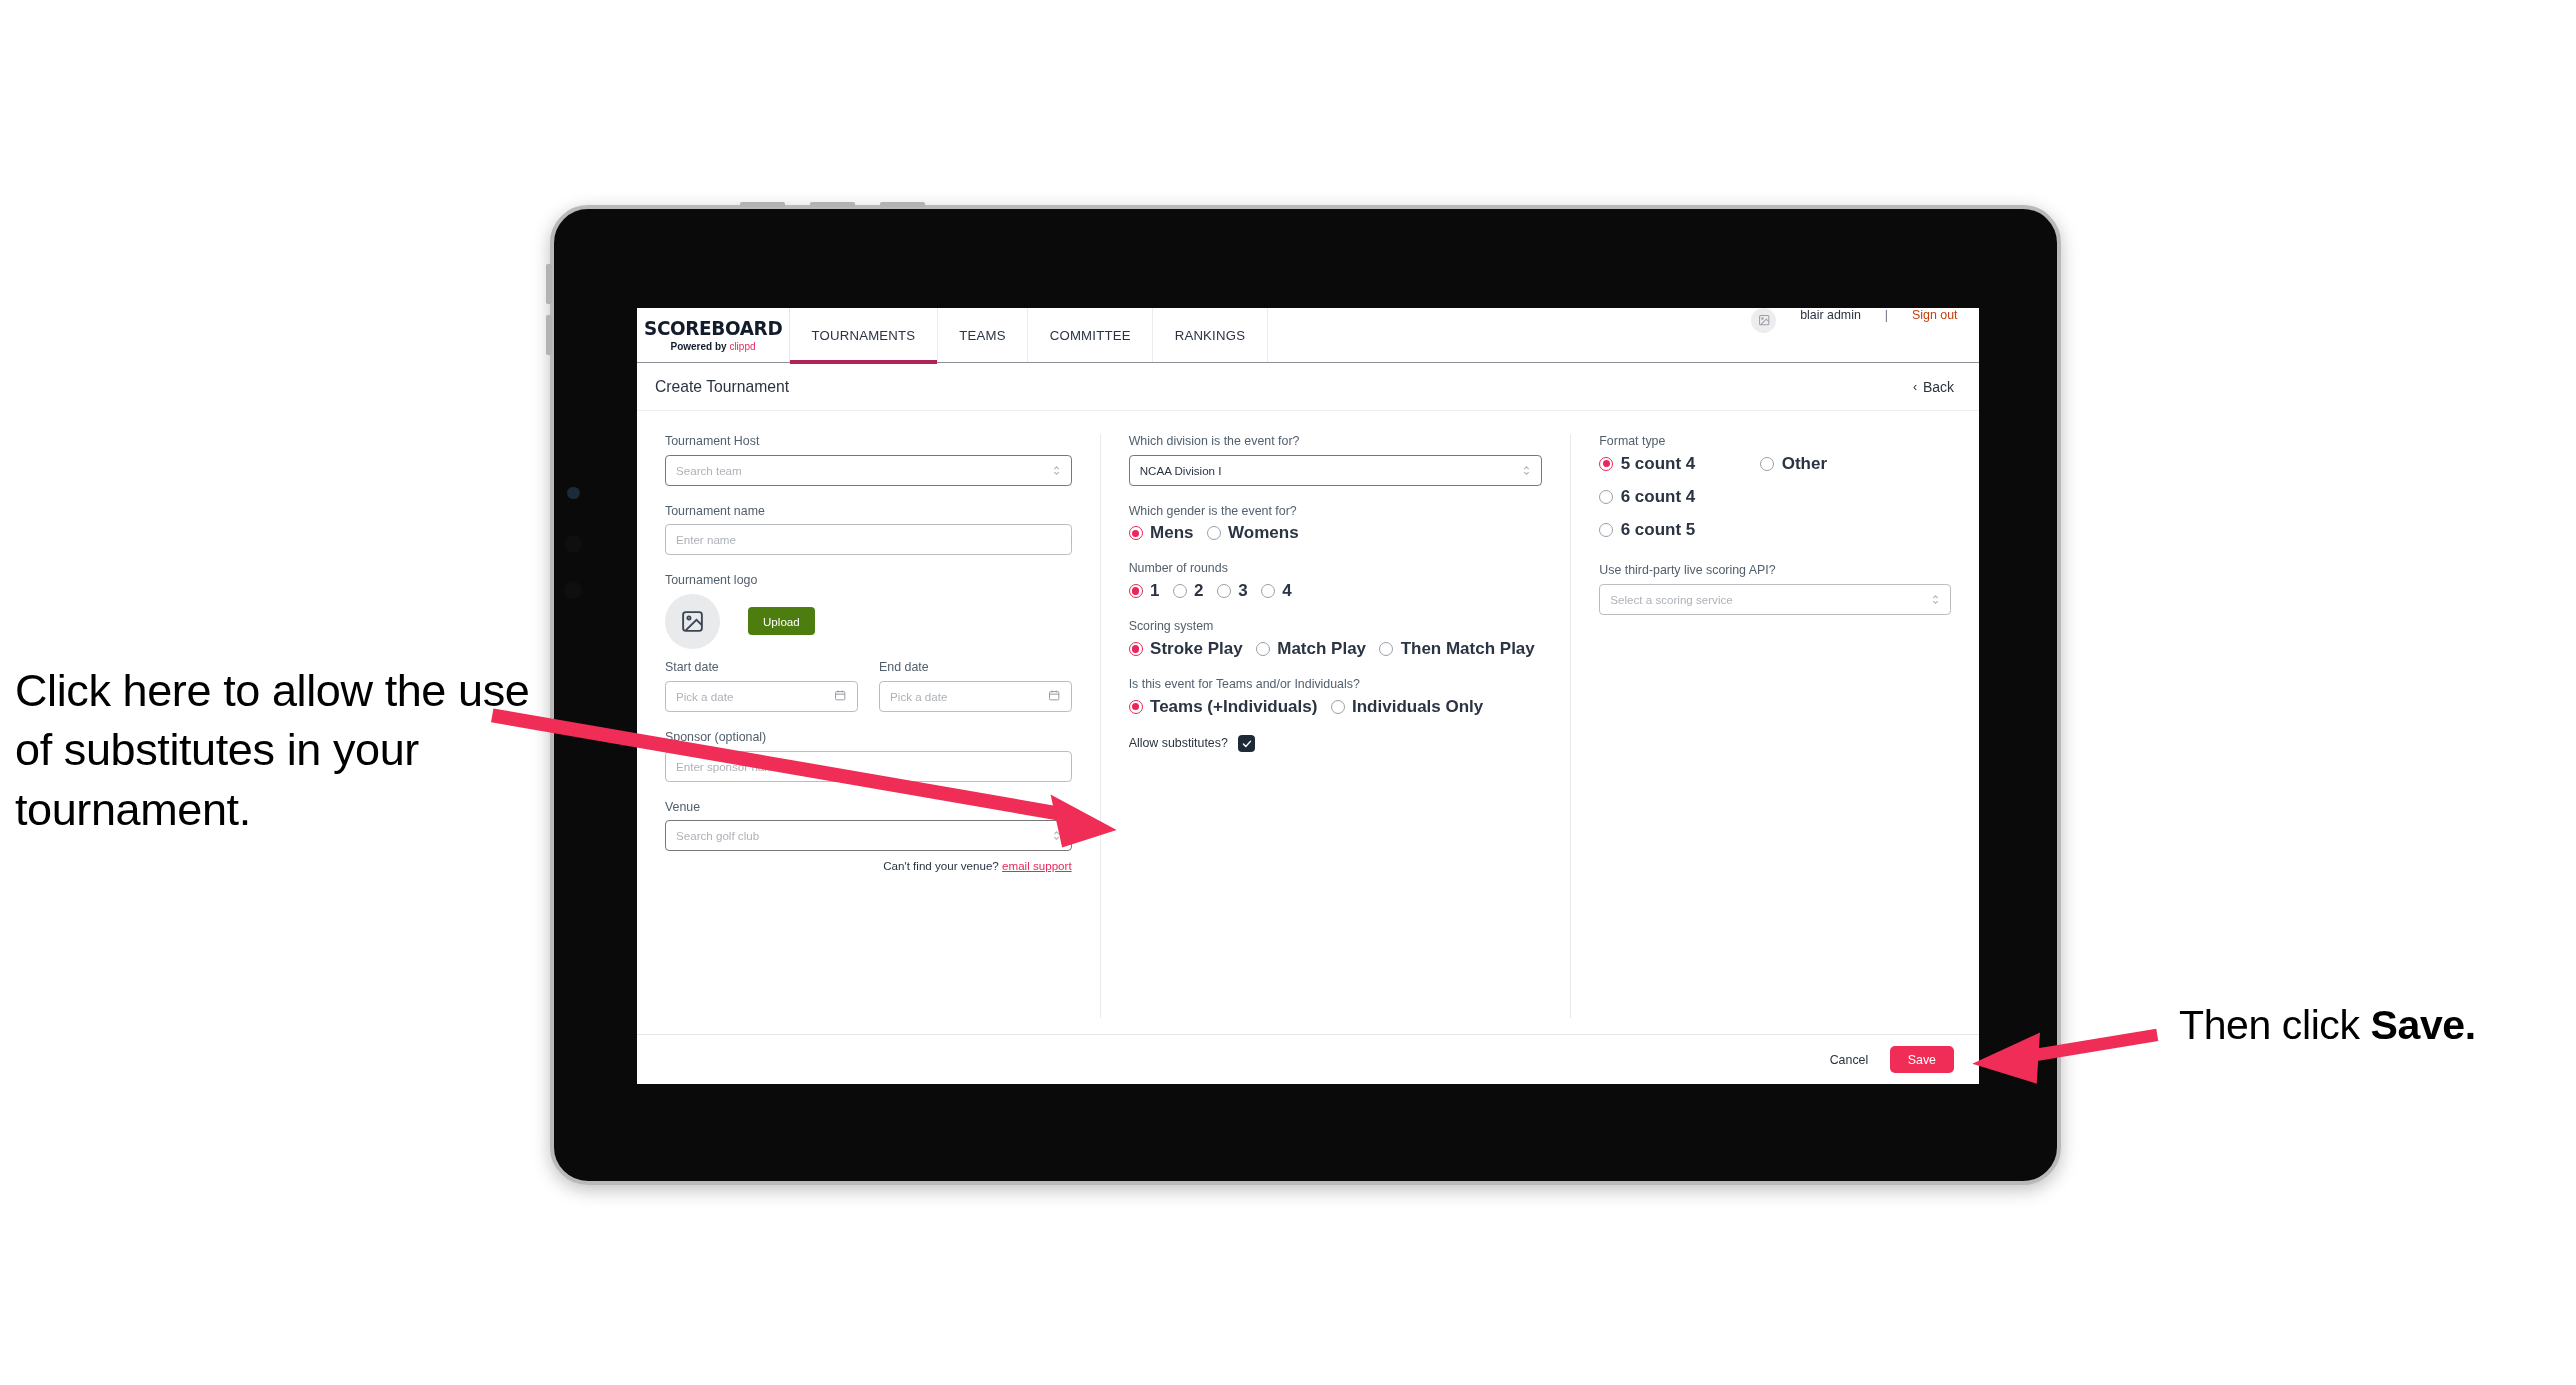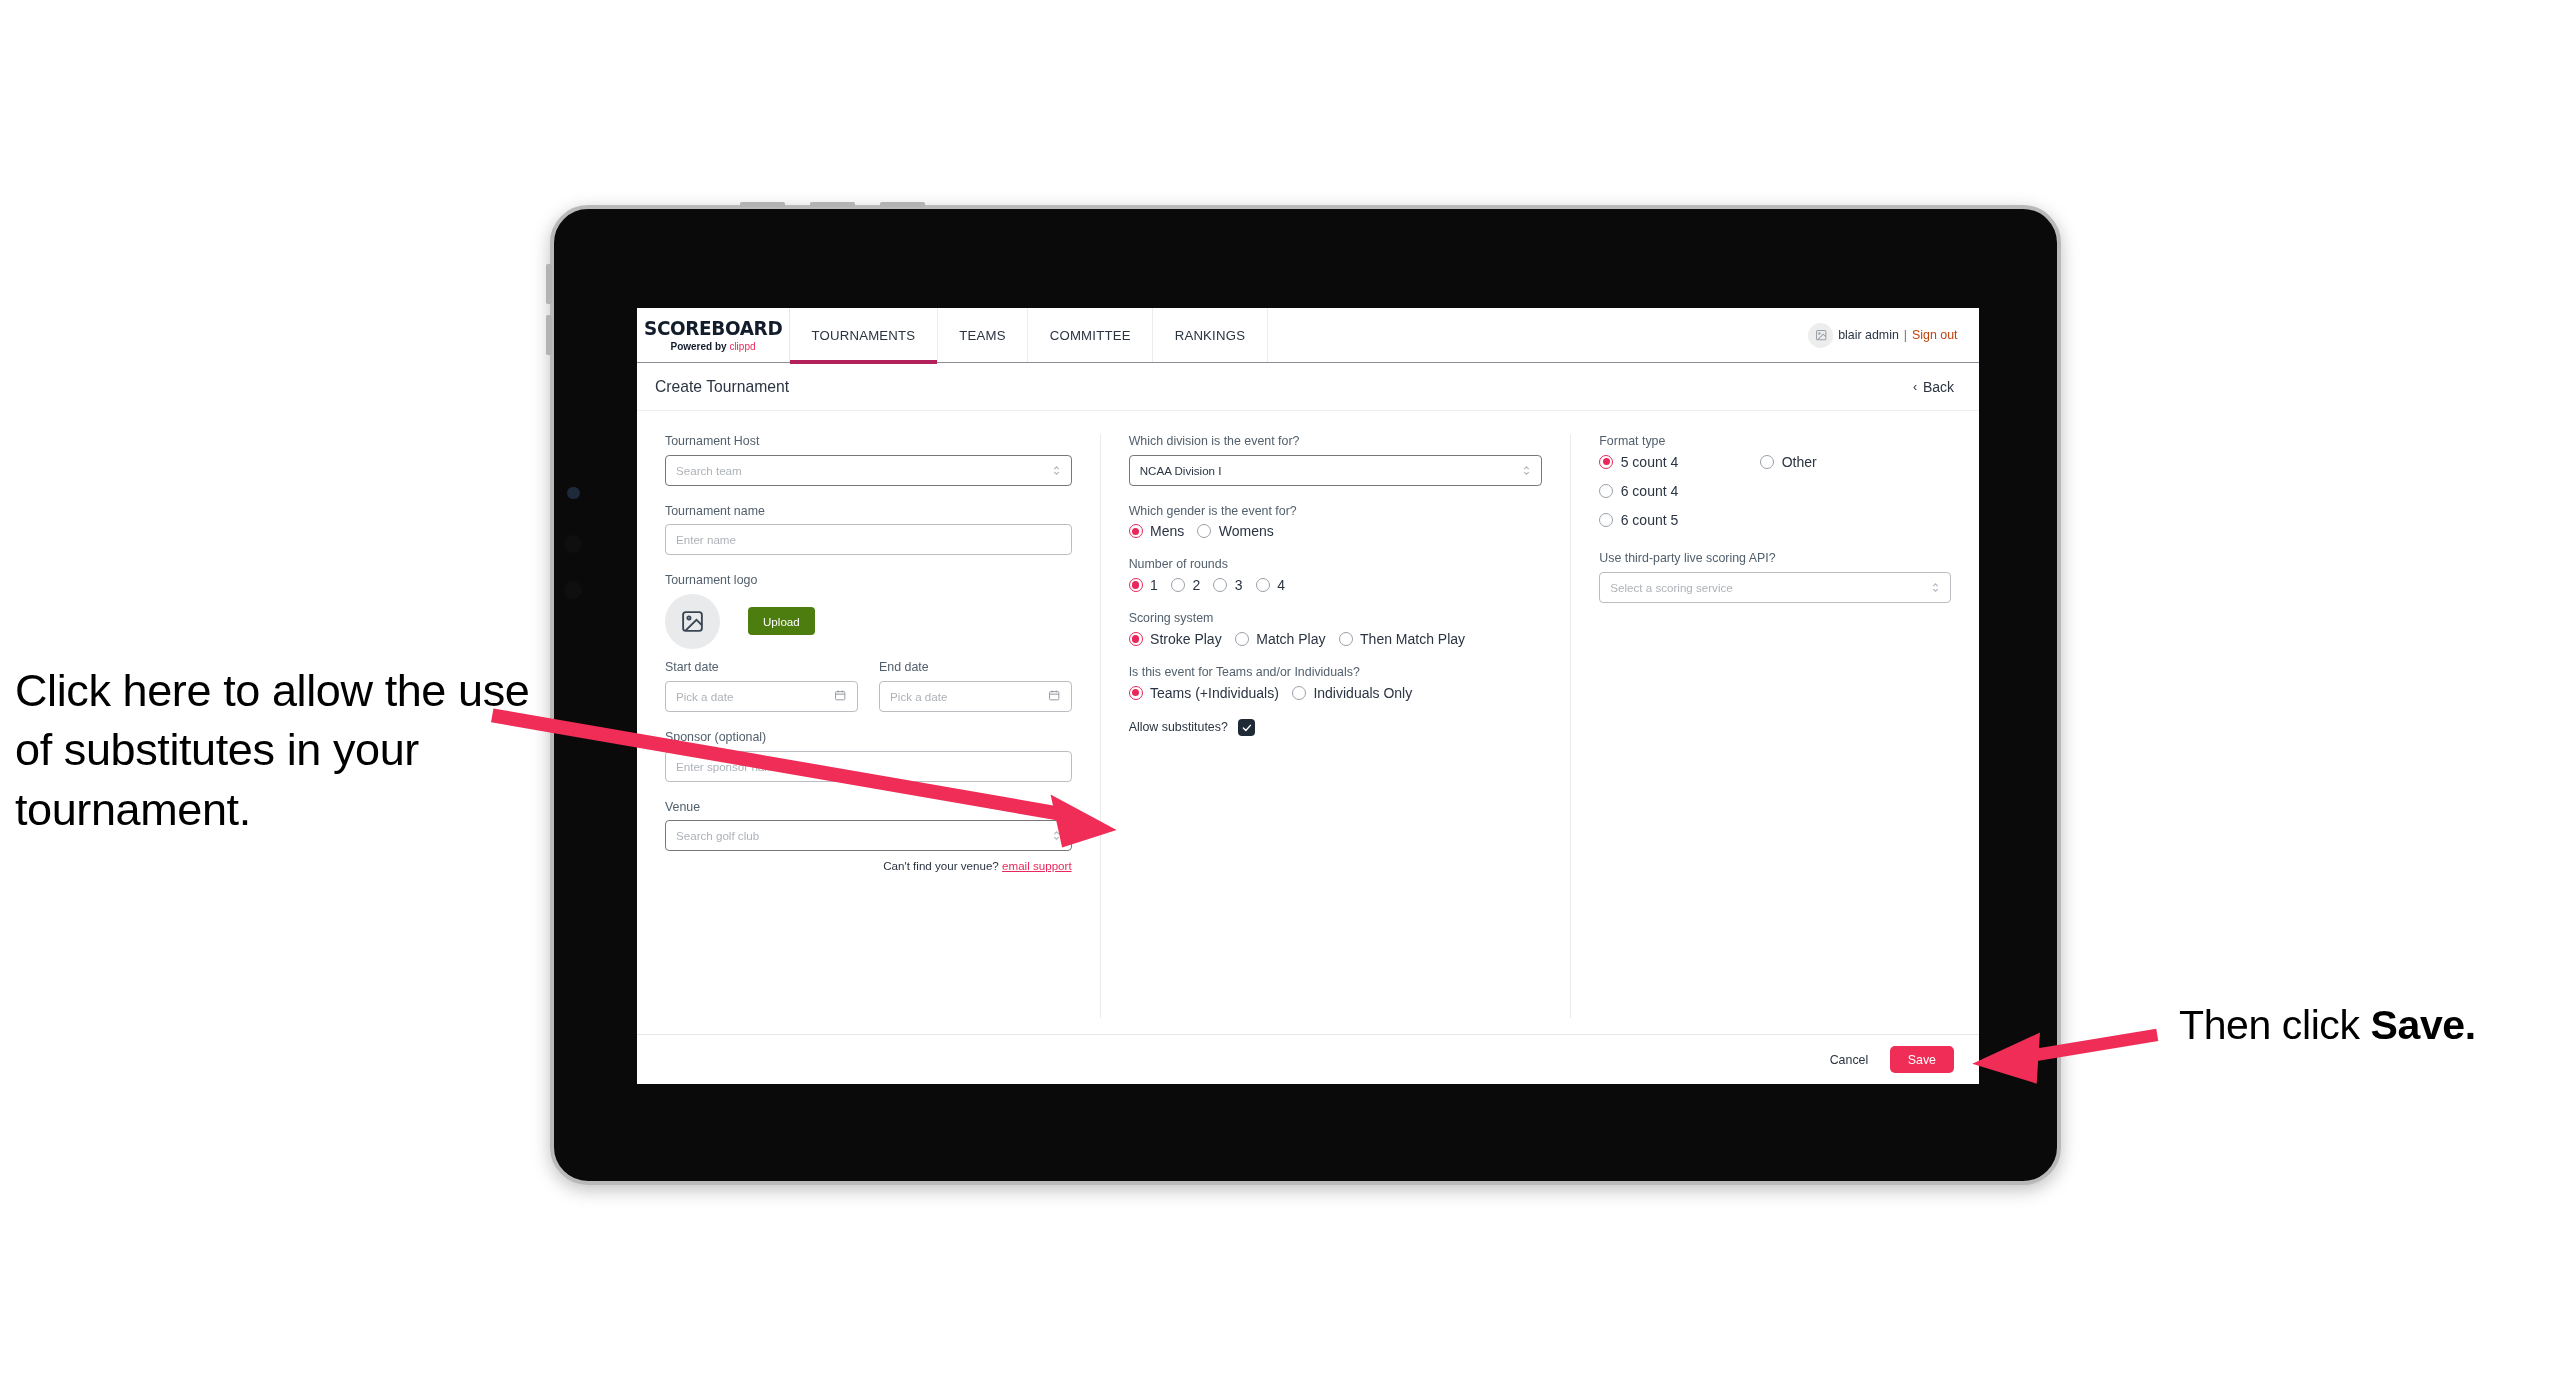--- a/index.html
+++ b/index.html
@@ -81,22 +81,22 @@
     font-size: 13.2px; color:#2b3442; letter-spacing:0.2px;
     border-right: 0.8px solid #ececec;
     position: relative; cursor: pointer;
   }
   .navtab.active::after {
     content:""; position:absolute; left:0; right:0; bottom:-1.7px;
     height: 3.3px; background:#b3215a;
   }
 
   .nav-right {
-    margin-left:auto; display:flex; align-items:center;
-    padding-right: 21.5px; gap: 5px;
+    margin-left:auto; display:flex; align-items:flex-start;
+    padding-right: 21.5px; gap: 24px;
   }
   .avatar {
     width: 25px; height: 25px; border-radius: 50%;
     background: #ededed; display:flex; align-items:center; justify-content:center;
     color:#9aa0a8;
   }
   .nav-user { font-size: 12.4px; color:#2b3442; }
   .nav-sep { color:#6b7280; font-size: 12.4px; }
   .nav-signout { font-size: 12.4px; color:#c2410c; cursor:pointer; }
 
@@ -173,21 +173,21 @@
   .radio-opt { display:flex; align-items:center; gap: 7.4px; cursor:pointer; }
   .radio {
     width: 14px; height: 14px; border-radius:50%;
     border: 1.3px solid #9aa0a8; background:#fff;
     display:flex; align-items:center; justify-content:center; flex: 0 0 auto;
   }
   .radio.on { border-color:#e8285c; }
   .radio.on::after {
     content:""; width: 7.4px; height: 7.4px; border-radius:50%; background:#e8285c;
   }
-  .radio-lab { font-size: 14px; color:#2b3442; }
+  .radio-lab { font-size: 17px; color:#2b3442;font-weight:bold; }
 
   .radio-col { display:flex; flex-direction:column; gap: 13.2px; }
   .fmt-grid { display:flex; margin-bottom: 23px; }
   .fmt-left { width: 161px; }
 
   .check-row { display:flex; align-items:center; gap: 10px; }
   .check-lab { font-size: 12.4px; color:#2b3442; }
   .checkbox {
     width: 17.3px; height: 17.3px; border-radius: 4.1px;
     background:#1f2a37; display:flex; align-items:center; justify-content:center;

